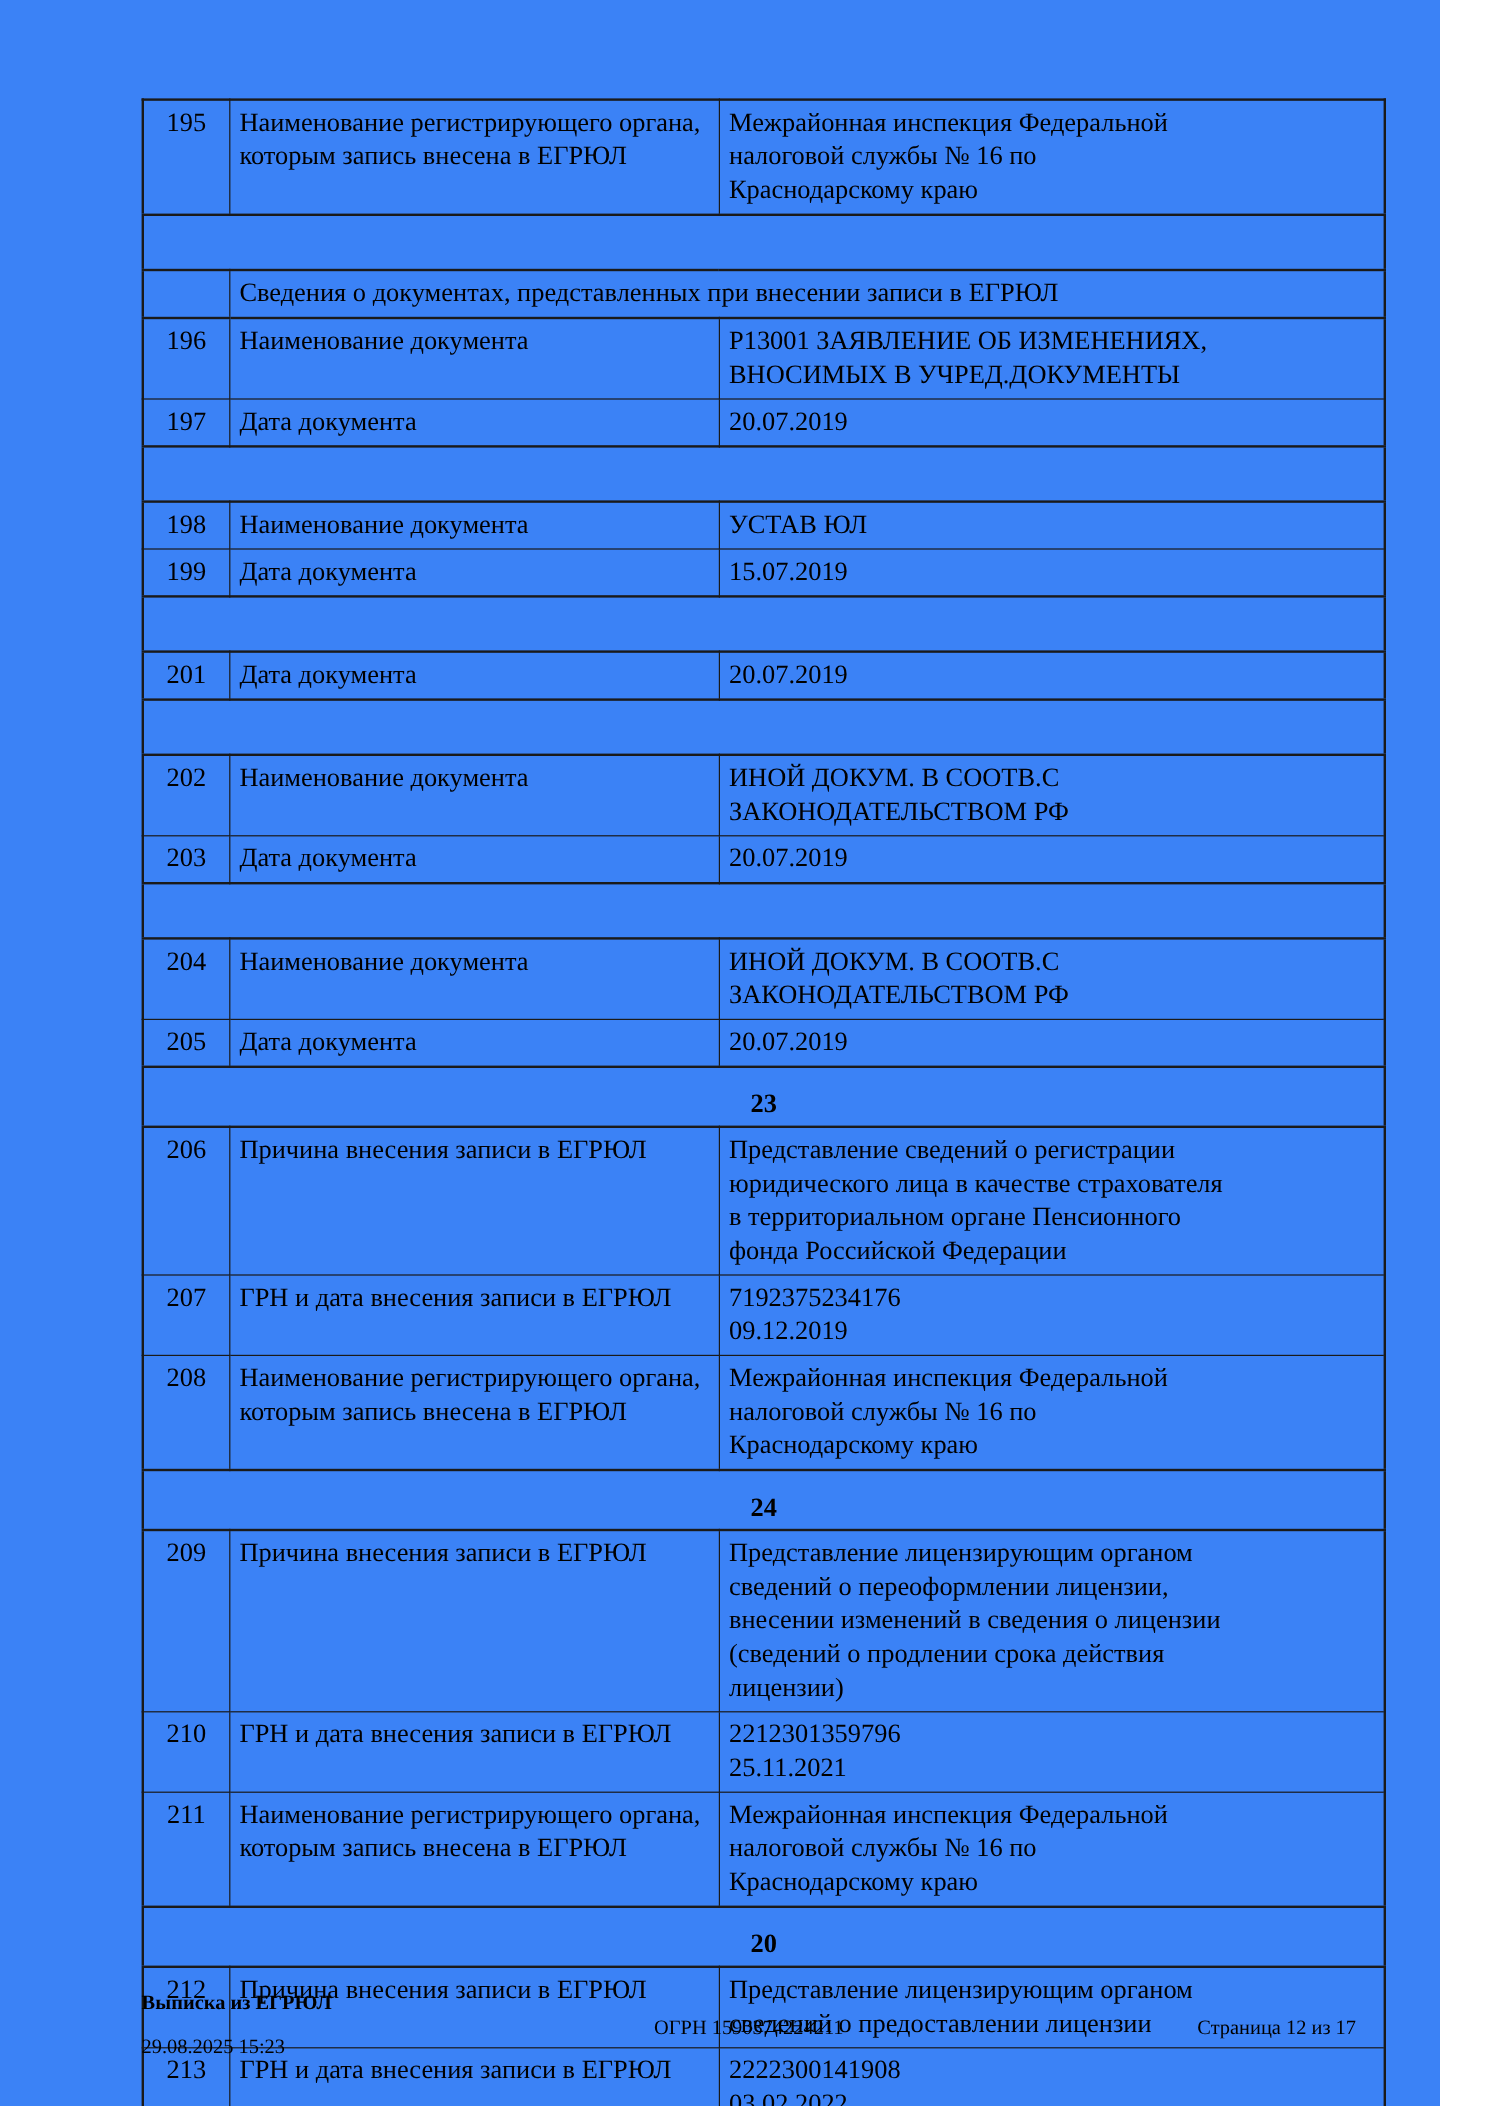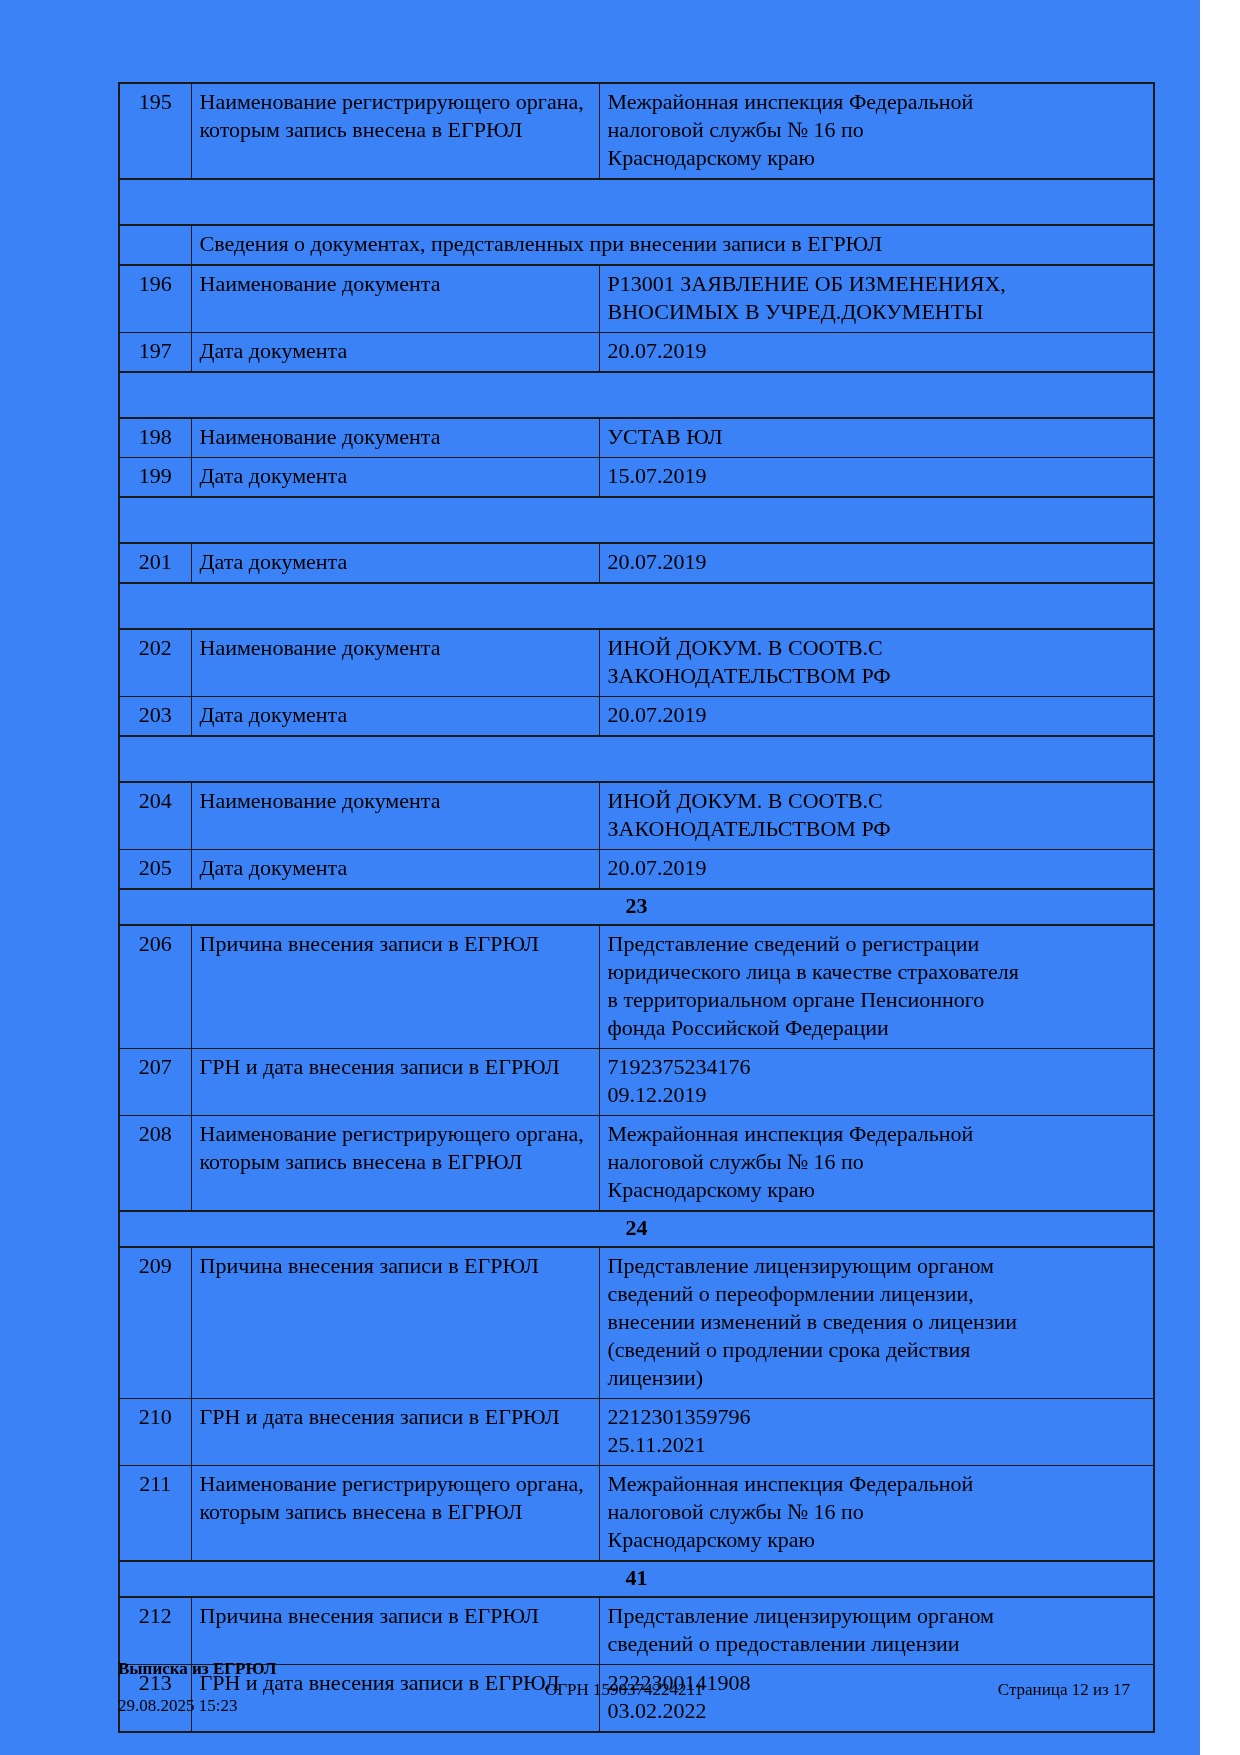--- a/index.html
+++ b/index.html
@@ -49,21 +49,21 @@
     border-top: 2px solid #1a1a1a;
     border-bottom: 2px solid #1a1a1a;
     white-space: normal;
   }
   tr.row-section td {
     border-top: 2px solid #1a1a1a;
     border-bottom: 2px solid #1a1a1a;
     text-align: center;
     font-weight: bold;
     white-space: normal;
-    padding-top: 2px;
+    padding-top: 16px;
     padding-bottom: 4px;
   }
   .footer {
     position: absolute;
     left: 118px;
     right: 70px;
     top: 1658px;
     font-size: 17px;
     line-height: 21px;
   }
@@ -225,21 +225,21 @@
       </tr>
       <tr class="row-data">
         <td class="cell-num">211</td>
         <td class="cell-label">Наименование регистрирующего органа,
 которым запись внесена в ЕГРЮЛ</td>
         <td class="cell-value">Межрайонная инспекция Федеральной
 налоговой службы № 16 по
 Краснодарскому краю</td>
       </tr>
       <tr class="row-section">
-        <td colspan="3">41</td>
+        <td colspan="3">20</td>
       </tr>
       <tr class="row-data">
         <td class="cell-num">212</td>
         <td class="cell-label">Причина внесения записи в ЕГРЮЛ</td>
         <td class="cell-value">Представление лицензирующим органом
 сведений о предоставлении лицензии</td>
       </tr>
       <tr class="row-data">
         <td class="cell-num">213</td>
         <td class="cell-label">ГРН и дата внесения записи в ЕГРЮЛ</td>

